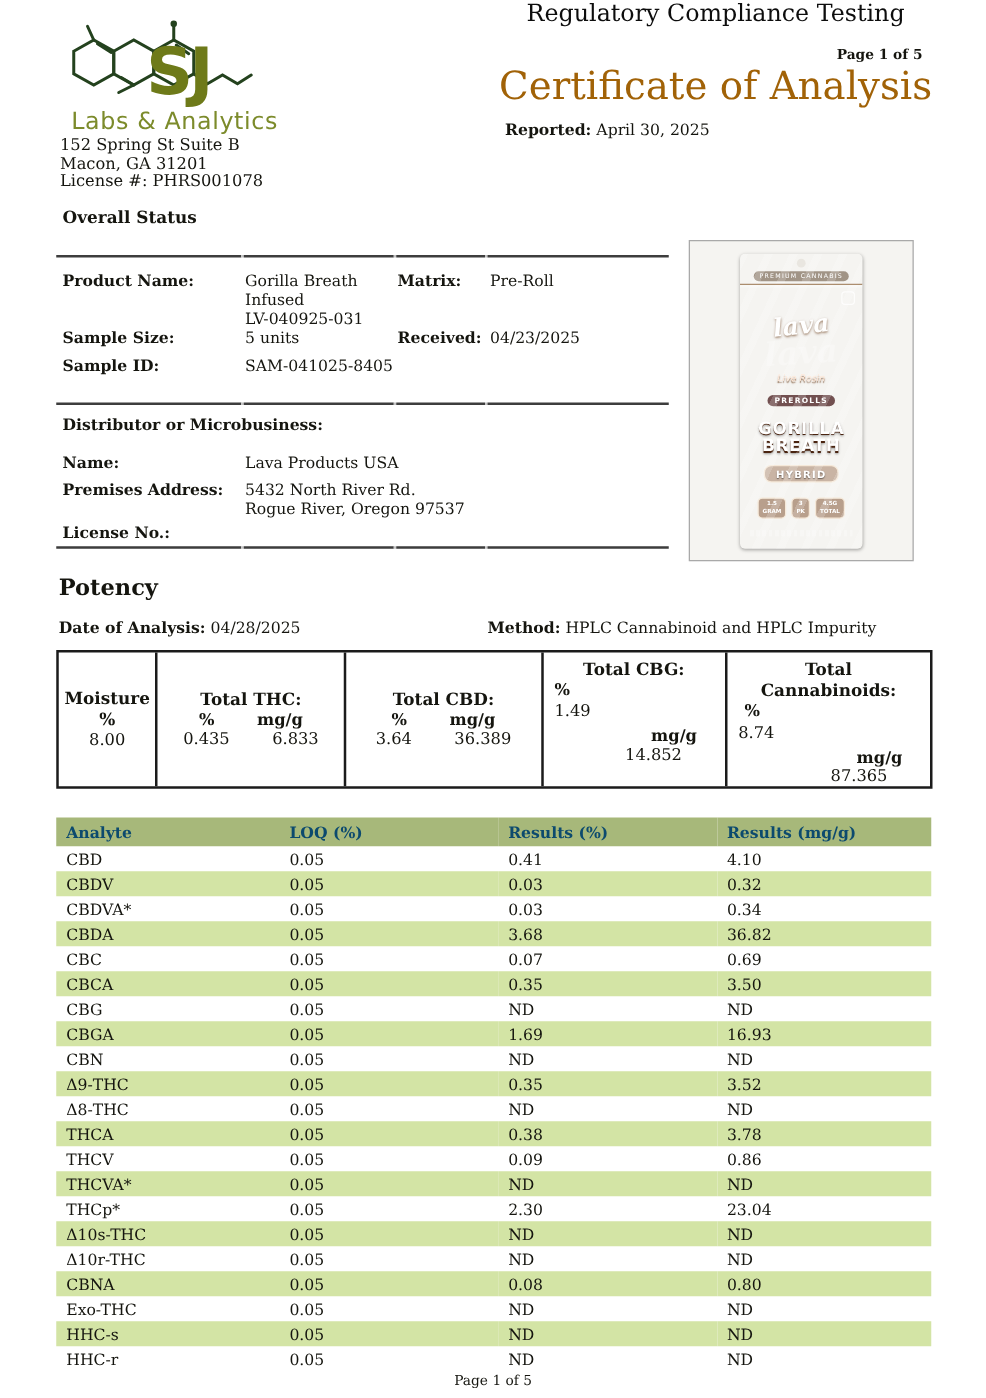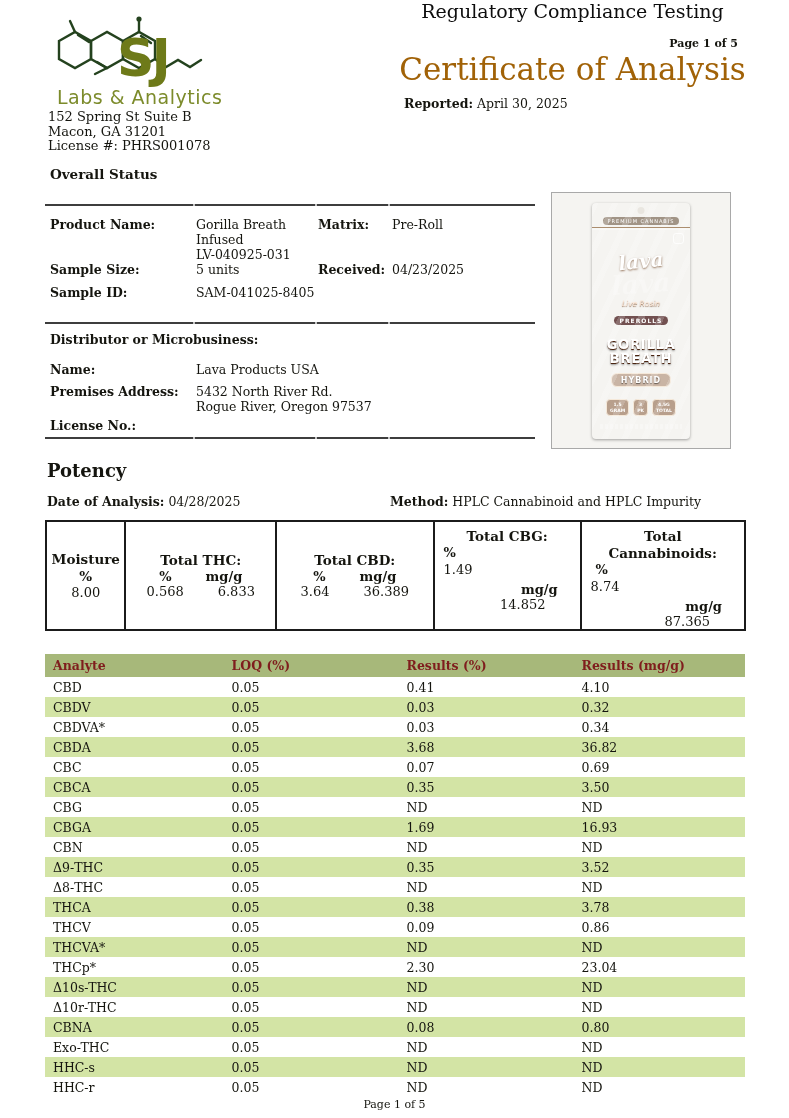--- a/index.html
+++ b/index.html
@@ -91,21 +91,21 @@
   .sum-title { font-weight:bold; text-align:center; font-size:13.5px; line-height:1.25; }
   .pair { display:flex; justify-content:center; gap:34px; }
   .pair b { font-weight:bold; }
   .left-ind { text-align:left; padding-left:9px; line-height:1.3; }
   .left-ind2 { text-align:left; padding-left:14px; line-height:1.3; }
   .right-ind { text-align:right; padding-right:22px; font-weight:bold; margin-top:3px; }
   .right-val { text-align:right; padding-right:34px; }
 
   
   .analytes { position:absolute; left:45px; top:654px; width:700px; border-collapse:collapse; font-size:12.5px; }
-  .analytes th { background:#a7b87a; text-align:left; font-weight:bold; height:23px; padding-left:8px; color:#7f1d1d; }
+  .analytes th { background:#a7b87a; text-align:left; font-weight:bold; height:23px; padding-left:8px; color:#0c4a6e; }
   .analytes td { height:20px; padding-left:8px; }
   .analytes tr.alt td { background:#d3e4a5; }
   .analytes col.w1{width:25.5%}.analytes col.w2{width:25%}.analytes col.w3{width:25%}.analytes col.w4{width:24.5%}
 
   .footer { position:absolute; left:0; top:1098px; width:100%; text-align:center; font-size:11px; }
 </style>
 </head>
 <body>
 
 <div class="page">
@@ -264,21 +264,21 @@
       <div class="sum-title">%</div>
       <div>8.00</div>
     </div>
     <div class="sum-cell c2">
       <div class="sum-title">Total THC:</div>
       <div class="pair">
           <b>%</b>
           <b>mg/g</b>
         </div>
       <div class="pair">
-          <span>0.568</span>
+          <span>0.435</span>
           <span>6.833</span>
         </div>
     </div>
     <div class="sum-cell c3">
       <div class="sum-title">Total CBD:</div>
       <div class="pair">
           <b>%</b>
           <b>mg/g</b>
         </div>
       <div class="pair">

